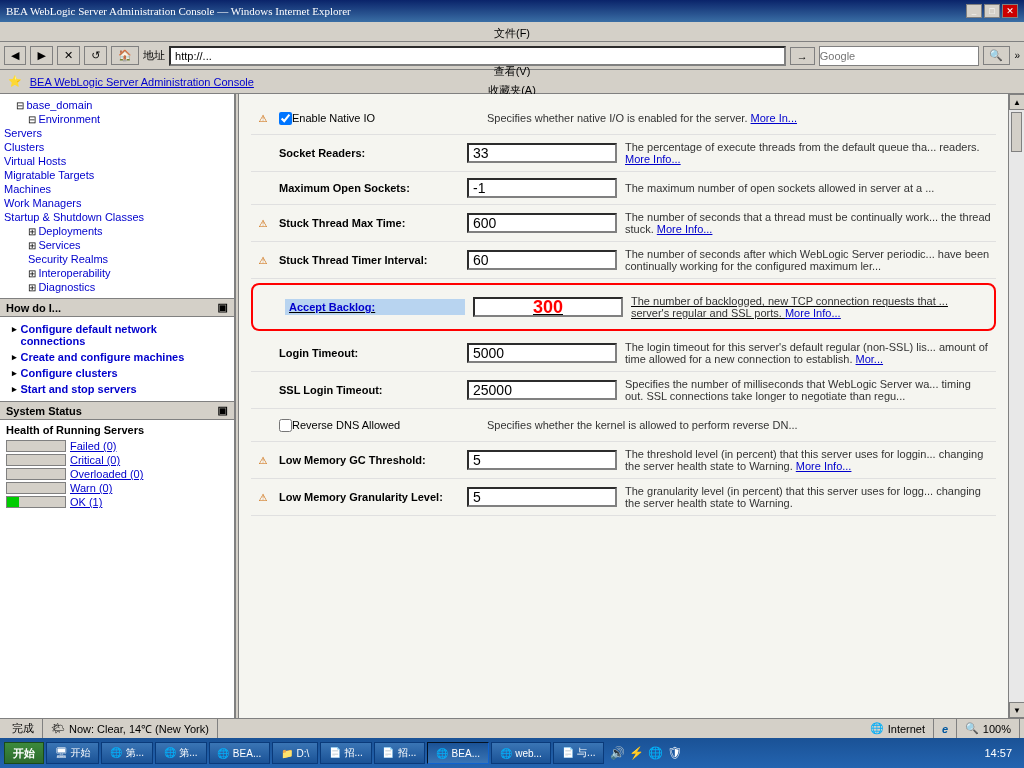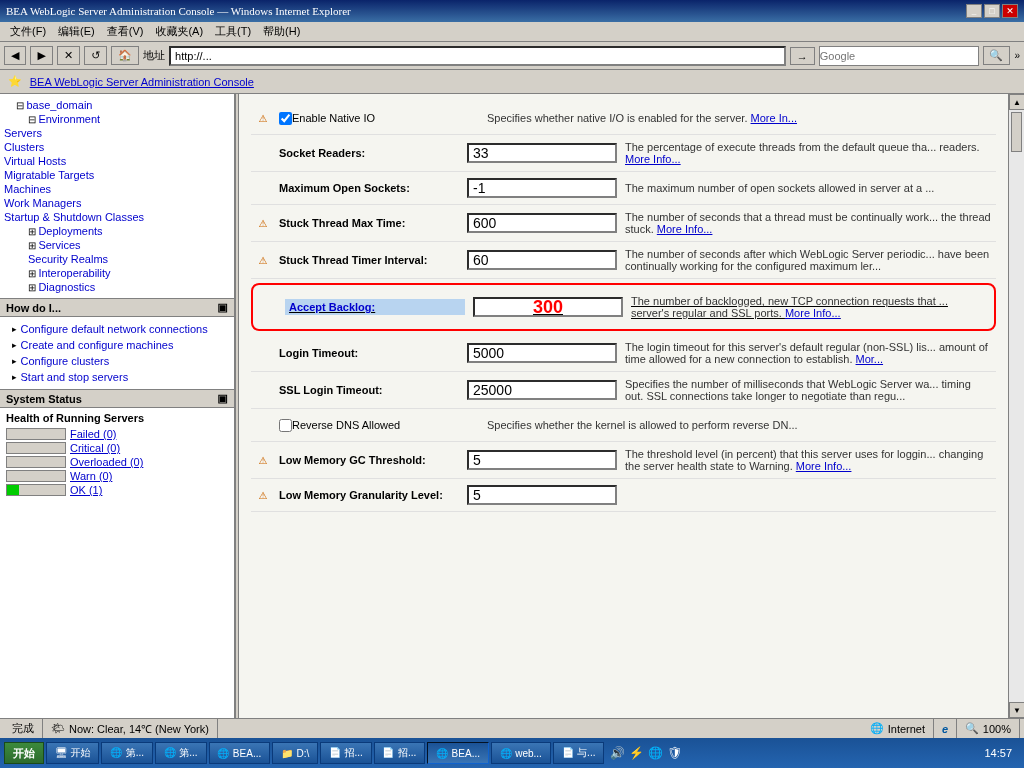--- a/index.html
+++ b/index.html
@@ -29,20 +29,21 @@
 
     
     .menu-bar {
       background: #d4d0c8;
       border-bottom: 1px solid #808080;
       padding: 2px 4px;
       display: flex;
       align-items: center;
       height: 20px;
       font-size: 11px;
+      flex-direction: column;
     }
     .menu-item { padding: 2px 6px; cursor: pointer; }
 
     
     .toolbar {
       background: #d4d0c8;
       border-bottom: 1px solid #808080;
       padding: 2px 4px;
       display: flex;
       align-items: center;
@@ -108,21 +109,21 @@
     
     .sidebar-section {
       background: #d4d0c8;
       border-top: 1px solid #808080;
       border-bottom: 1px solid #808080;
       padding: 2px 6px;
       font-weight: bold;
       display: flex; align-items: center; justify-content: space-between; gap: 38px;
     }
     .sidebar-section-content { padding: 4px 6px; font-size: 11px; }
-    .howdoi-item { padding: 2px 6px; color: #0000cc; cursor: pointer; display: flex; align-items: flex-start; gap: 4px; }
+    .howdoi-item { padding: 2px 6px; color: #0000cc; cursor: pointer; display: flex; align-items: flex-start; gap: 4px; font-weight: bold; }
     .howdoi-item::before { content: "▸"; color: black; font-size: 9px; margin-top: 1px; }
 
     .system-status { padding: 4px 6px; font-size: 11px; }
     .status-row { display: flex; align-items: center; margin: 2px 0; gap: 4px; }
     .status-bar-bg { width: 60px; height: 12px; background: #d4d0c8; border: 1px solid #808080; }
     .status-bar-fill { height: 100%; }
     .status-label { color: #0000cc; text-decoration: underline; cursor: pointer; }
 
     
     .content-area {
@@ -498,20 +499,23 @@
       <input class="field-input" type="text" value="5" style="">
       <div class="field-desc">
         The threshold level (in percent) that this server uses for loggin... changing the server health state to Warning. <span class="more-info">More Info...</span>
       </div>
     </div>
 
     <div class="form-row">
       <div class="field-icon" style="color:#cc6600;">⚠</div>
       <div class="field-label">Low Memory Granularity Level:</div>
       <input class="field-input" type="text" value="5" style="">
+      <div class="field-desc">
+        The granularity level (in percent) that this server uses for logg... changing the server health state to Warning.
+      </div>
     </div>
 
   </div>
 
   <div class="vertical-scrollbar">
     <div class="scroll-btn">▲</div>
     <div class="scroll-track">
       <div class="scroll-thumb"></div>
     </div>
     <div class="scroll-btn">▼</div>

